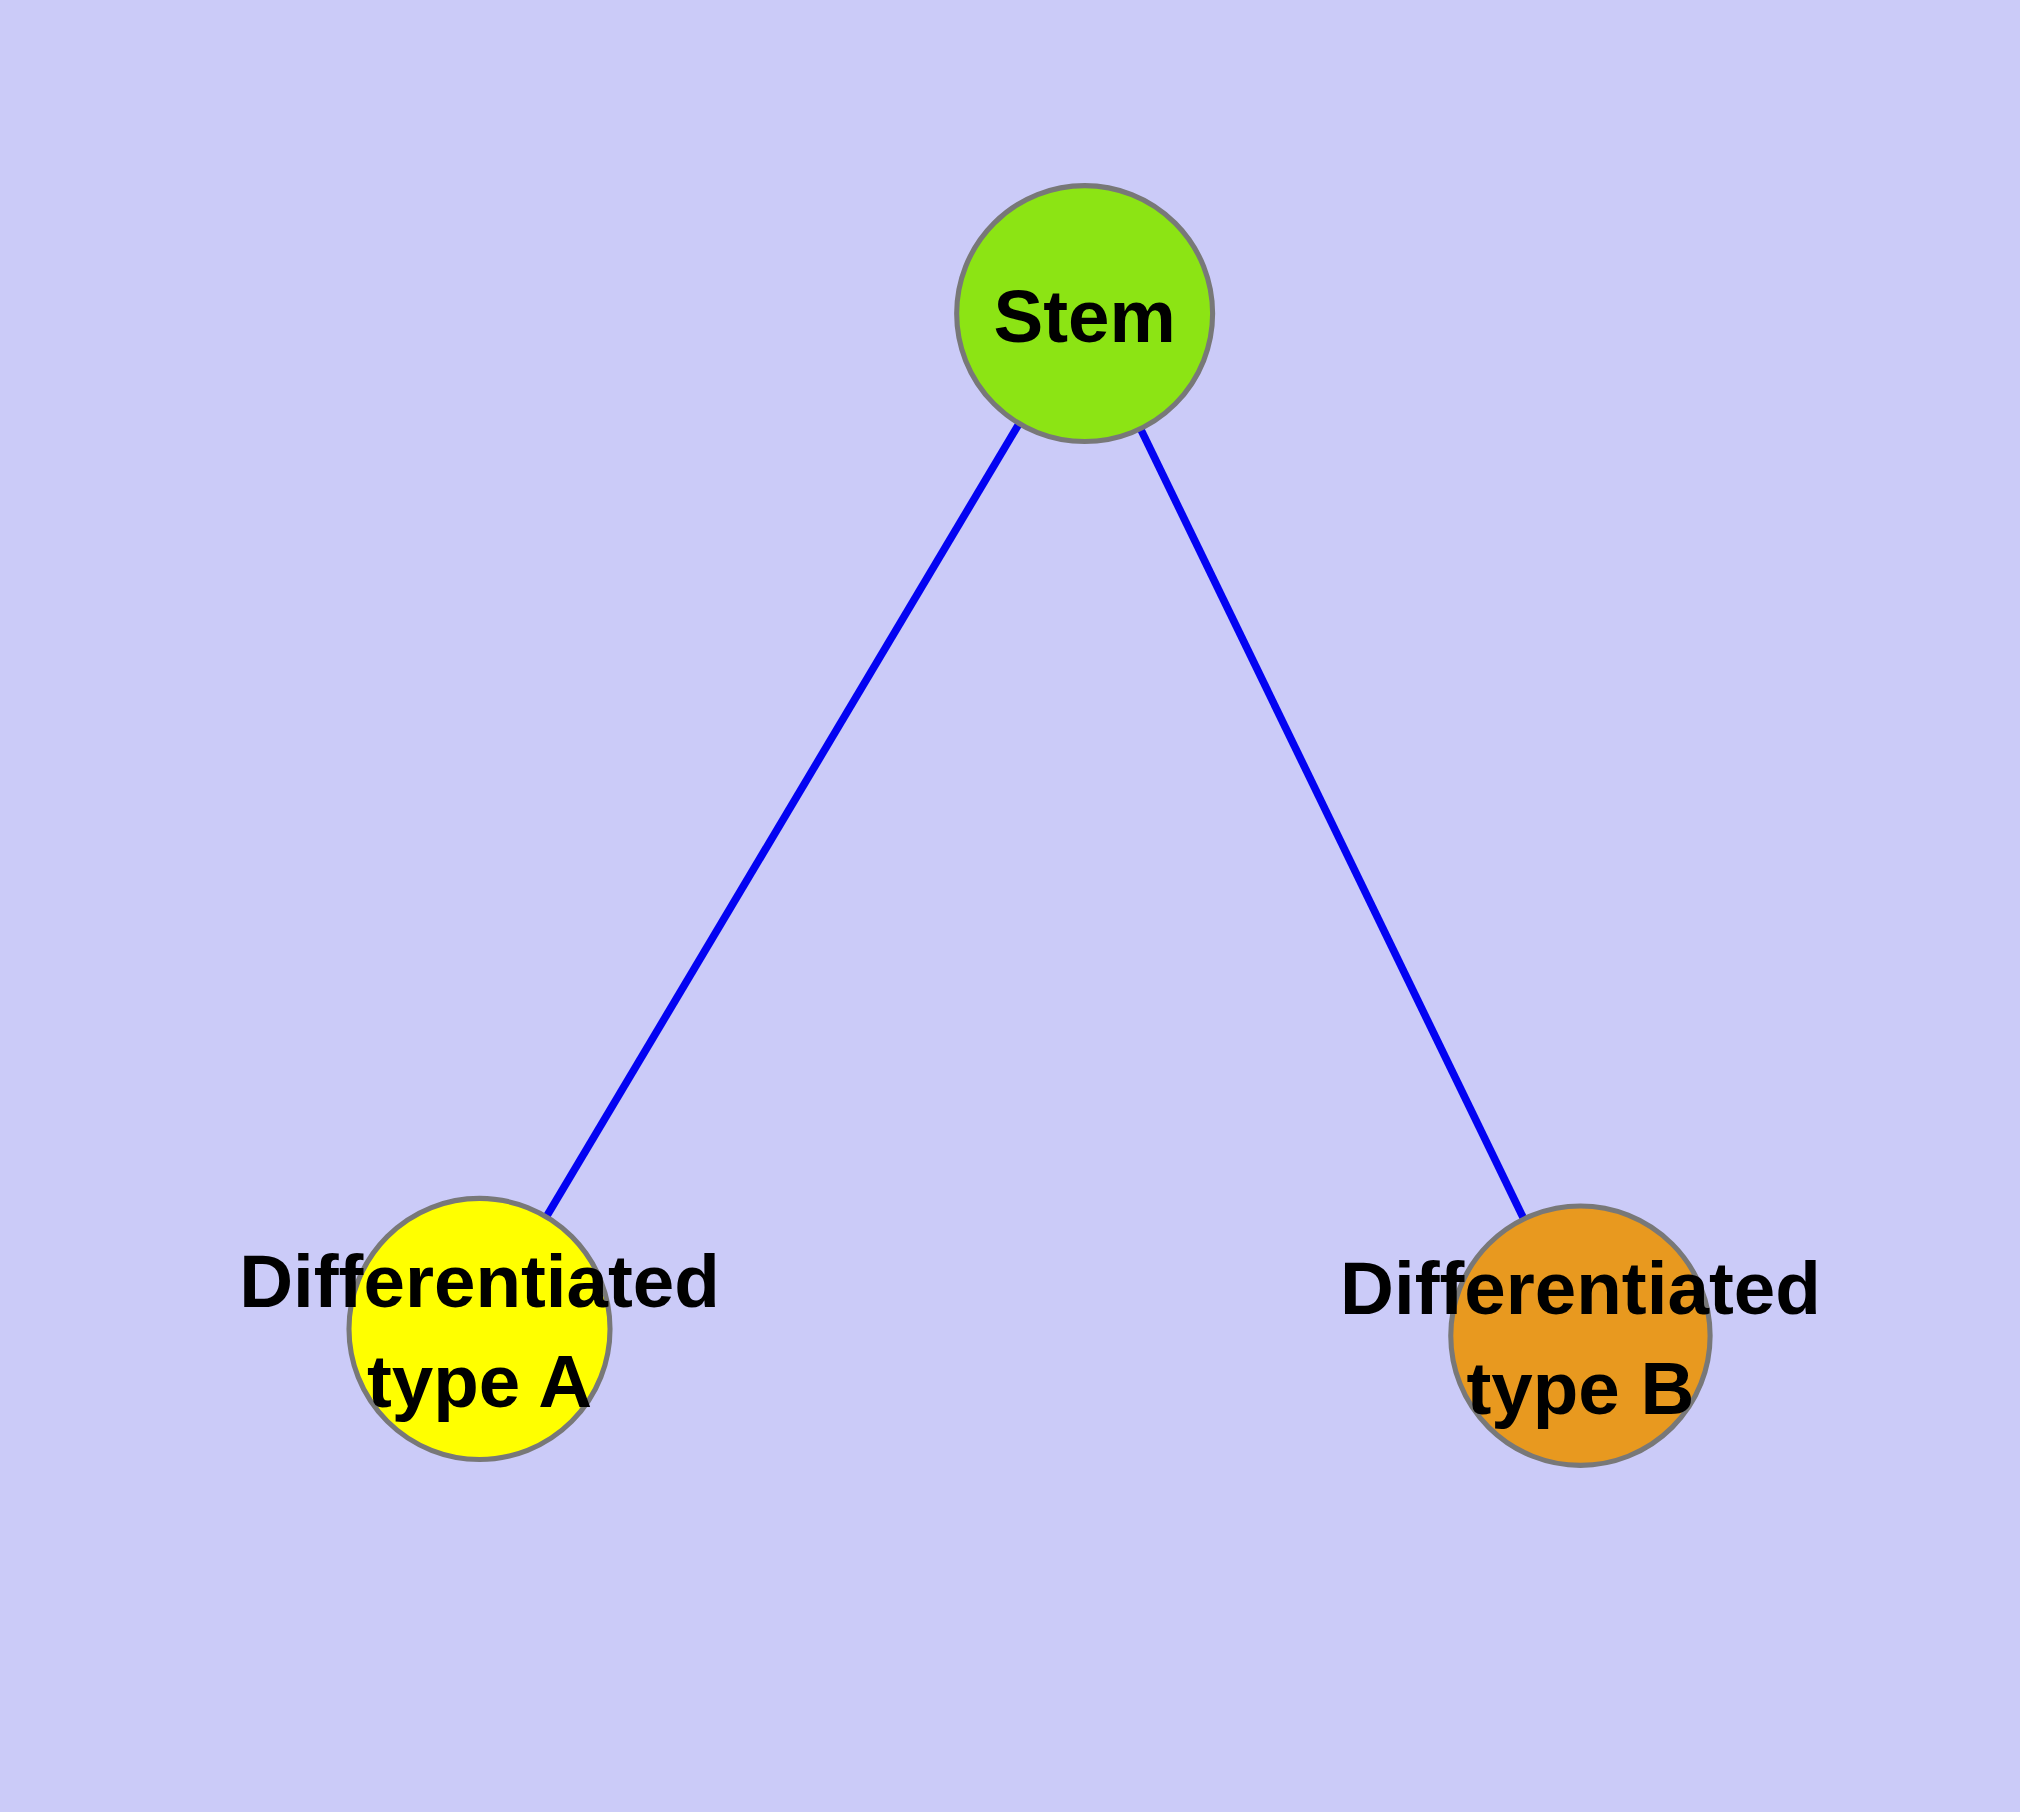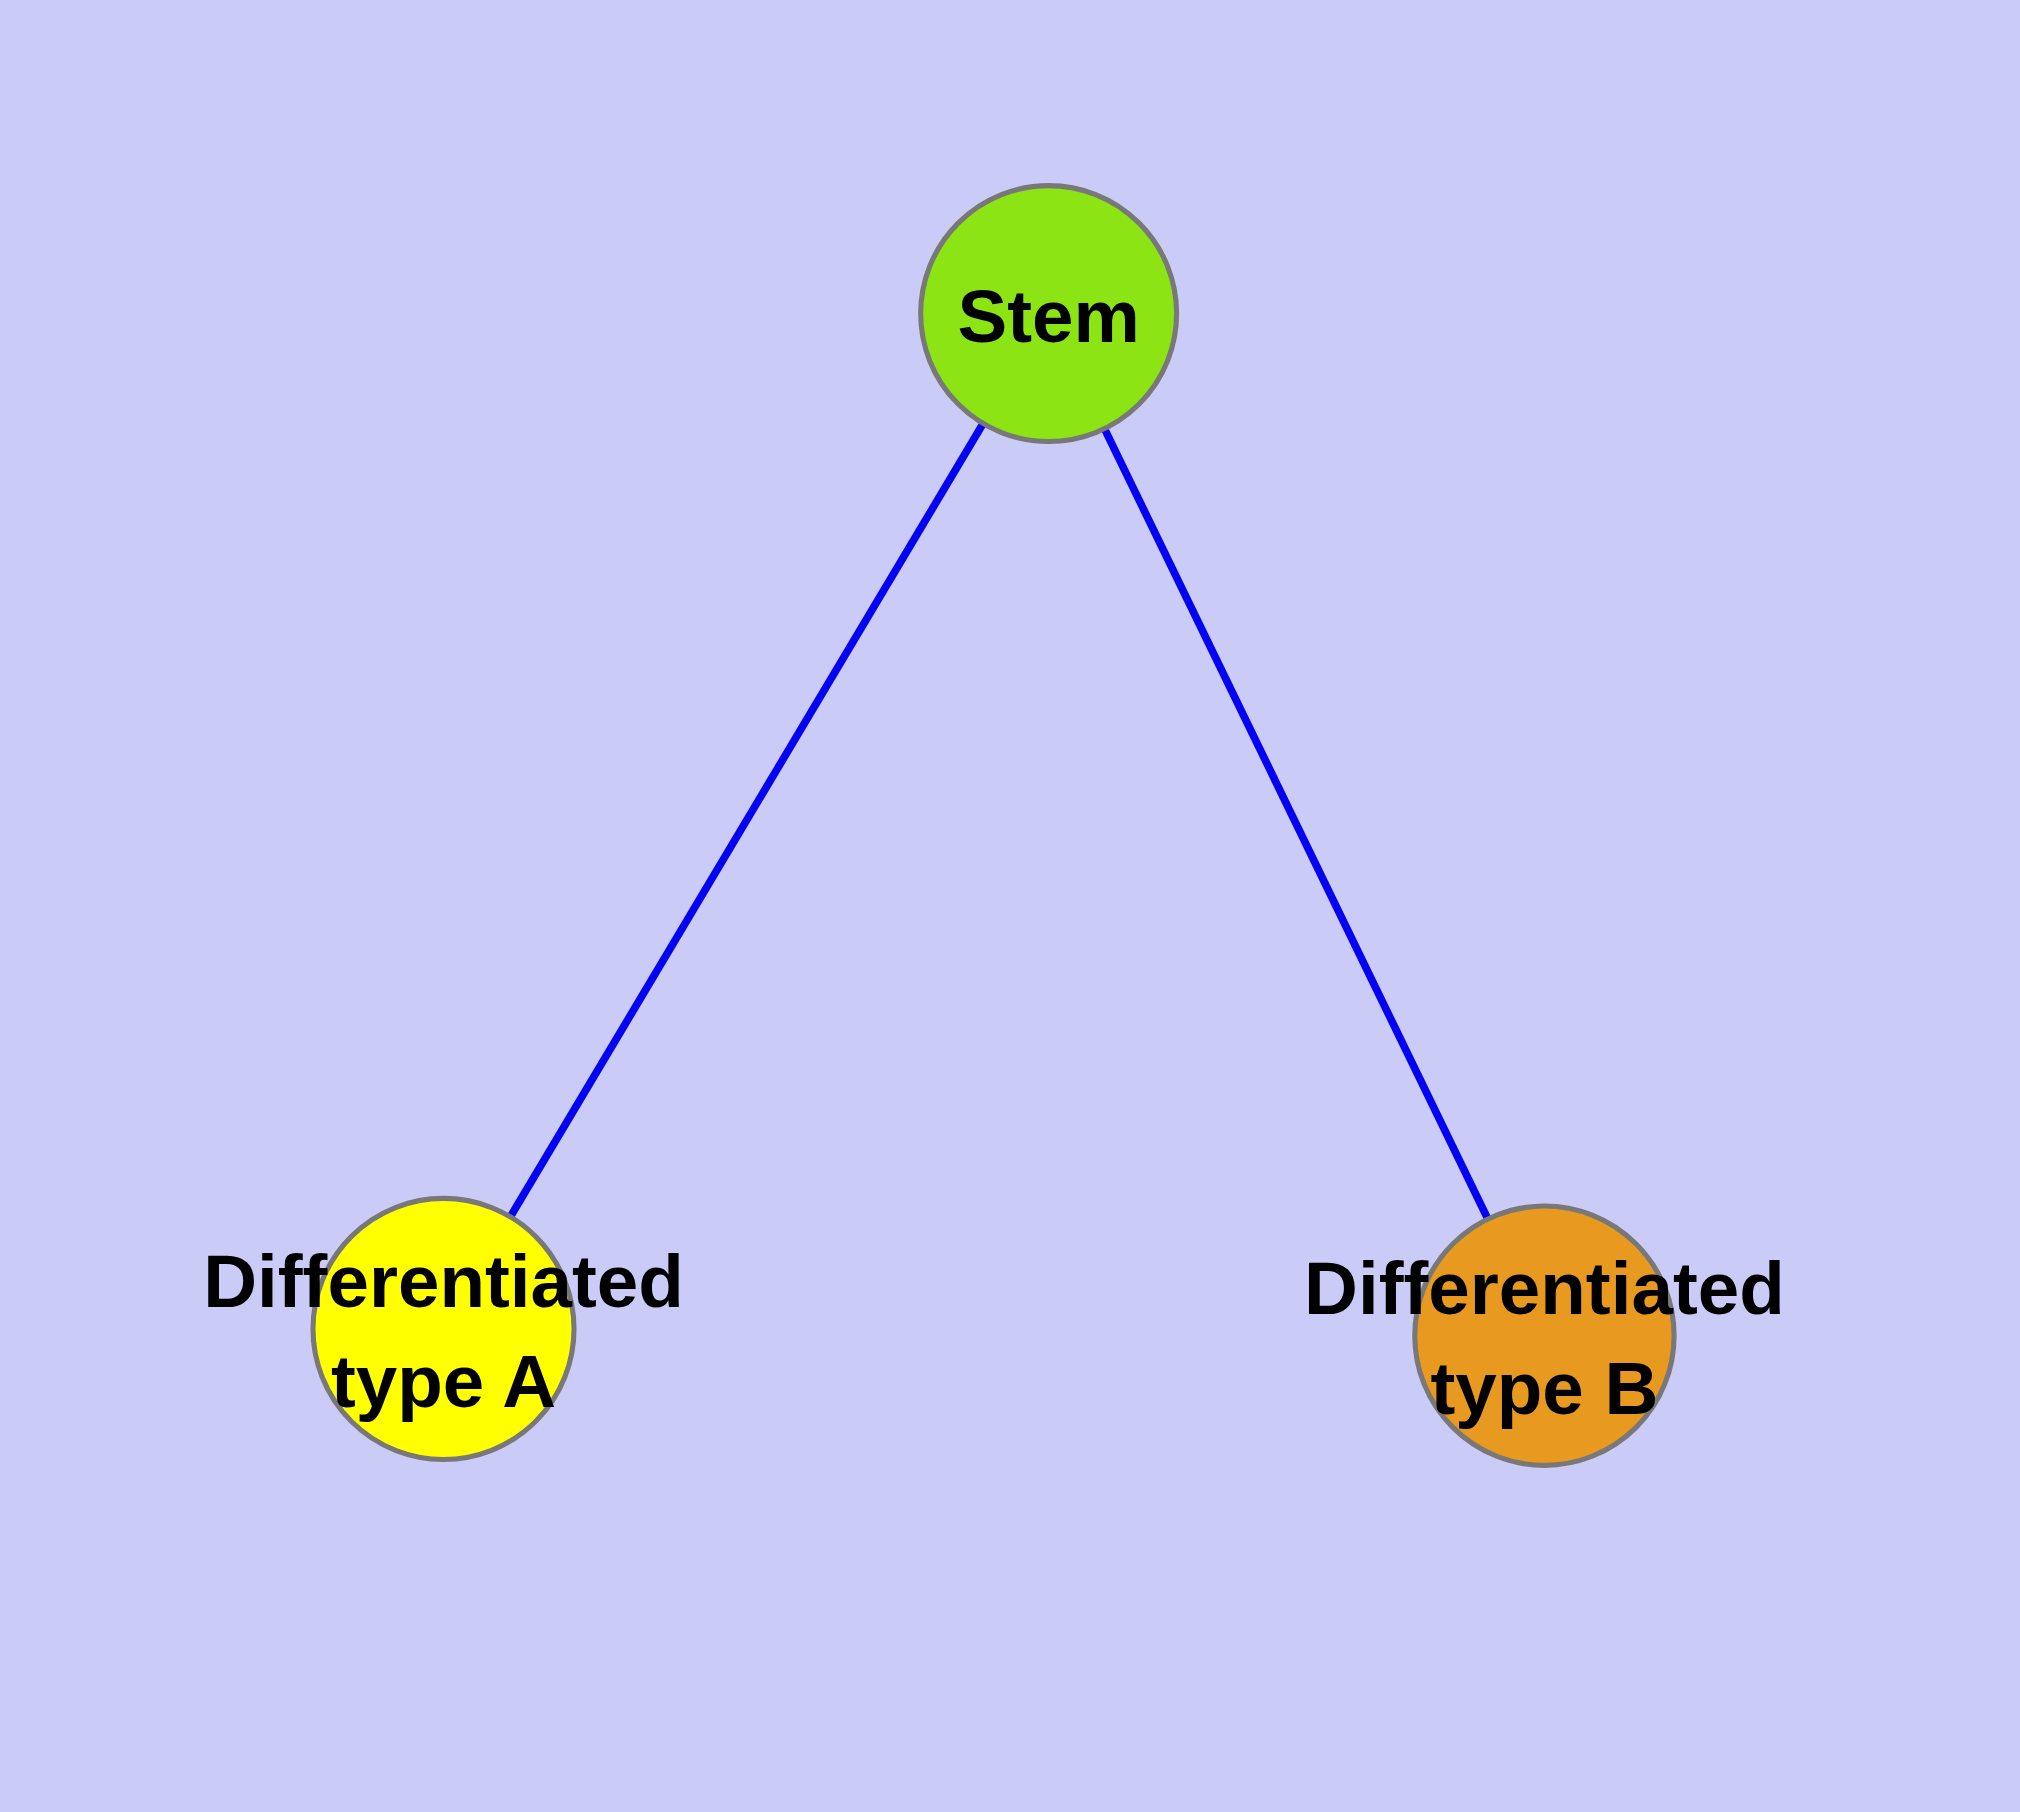--- a/index.html
+++ b/index.html
@@ -9,20 +9,21 @@
   body {
     width: 2021px;
     height: 1812px;
     overflow: hidden;
     font-family: "Liberation Sans", "DejaVu Sans", sans-serif;
   }
   #stage {
     position: relative;
     width: 1949px;
     height: 1812px;
+    padding-left: 36px;
   }
   #diagram-svg {
     display: block;
     width: 2021px;
     height: 1812px;
   }
   #diagram-svg text {
     font-family: "Liberation Sans", "DejaVu Sans", sans-serif;
     font-weight: 700;
   }

